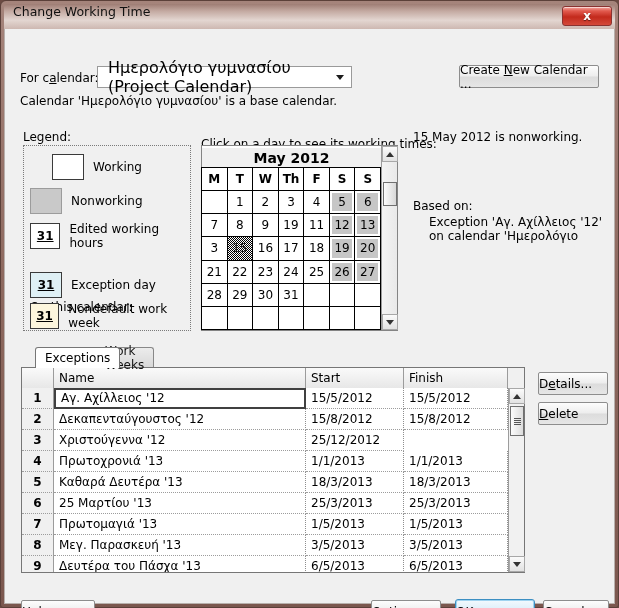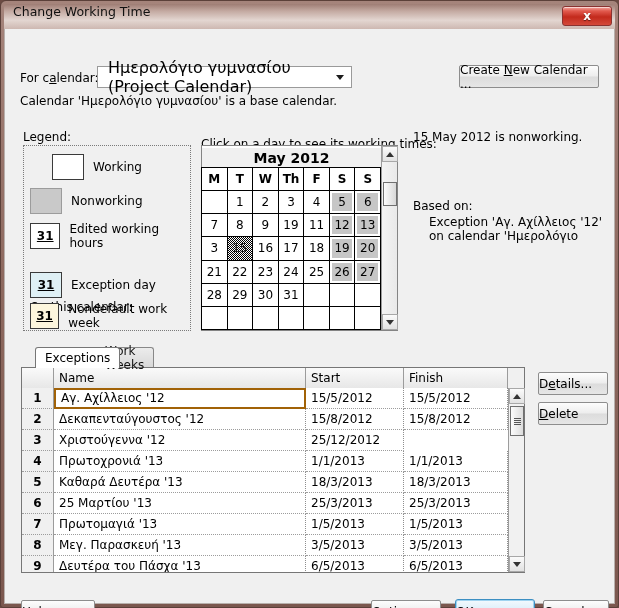--- a/index.html
+++ b/index.html
@@ -191,21 +191,21 @@
     position:absolute;top:0;height:21px;box-sizing:border-box;
     font-size:12px;line-height:21px;padding-left:5px;
     border-right:1px dotted #8e8e8e;border-bottom:1px dotted #9c9c9c;
     overflow:hidden;white-space:nowrap;background:#fff;
   }
   .cell.idx{
     background:#f0f0f0;text-align:center;padding-left:0;font-weight:bold;
     border-right:1px solid #9b9b9b;
   }
   .trow.selected .cell.name{
-    border:2px solid #a16207;height:21px;line-height:17px;
+    border:2px solid #404040;height:21px;line-height:17px;
   }
   #tbl-scroll{
     position:absolute;right:0;top:20px;width:16px;bottom:0;
     box-sizing:border-box;border-left:1px solid #9c9c9c;
     background:#f1f1f1;cursor:pointer;
   }
   #tbl-thumb{
     position:absolute;left:1px;top:18px;width:14px;height:30px;box-sizing:border-box;
     background:linear-gradient(90deg,#fcfcfc,#dcdcdc);border:1px solid #6f6f6f;cursor:pointer;
     display:flex;align-items:center;justify-content:center;

